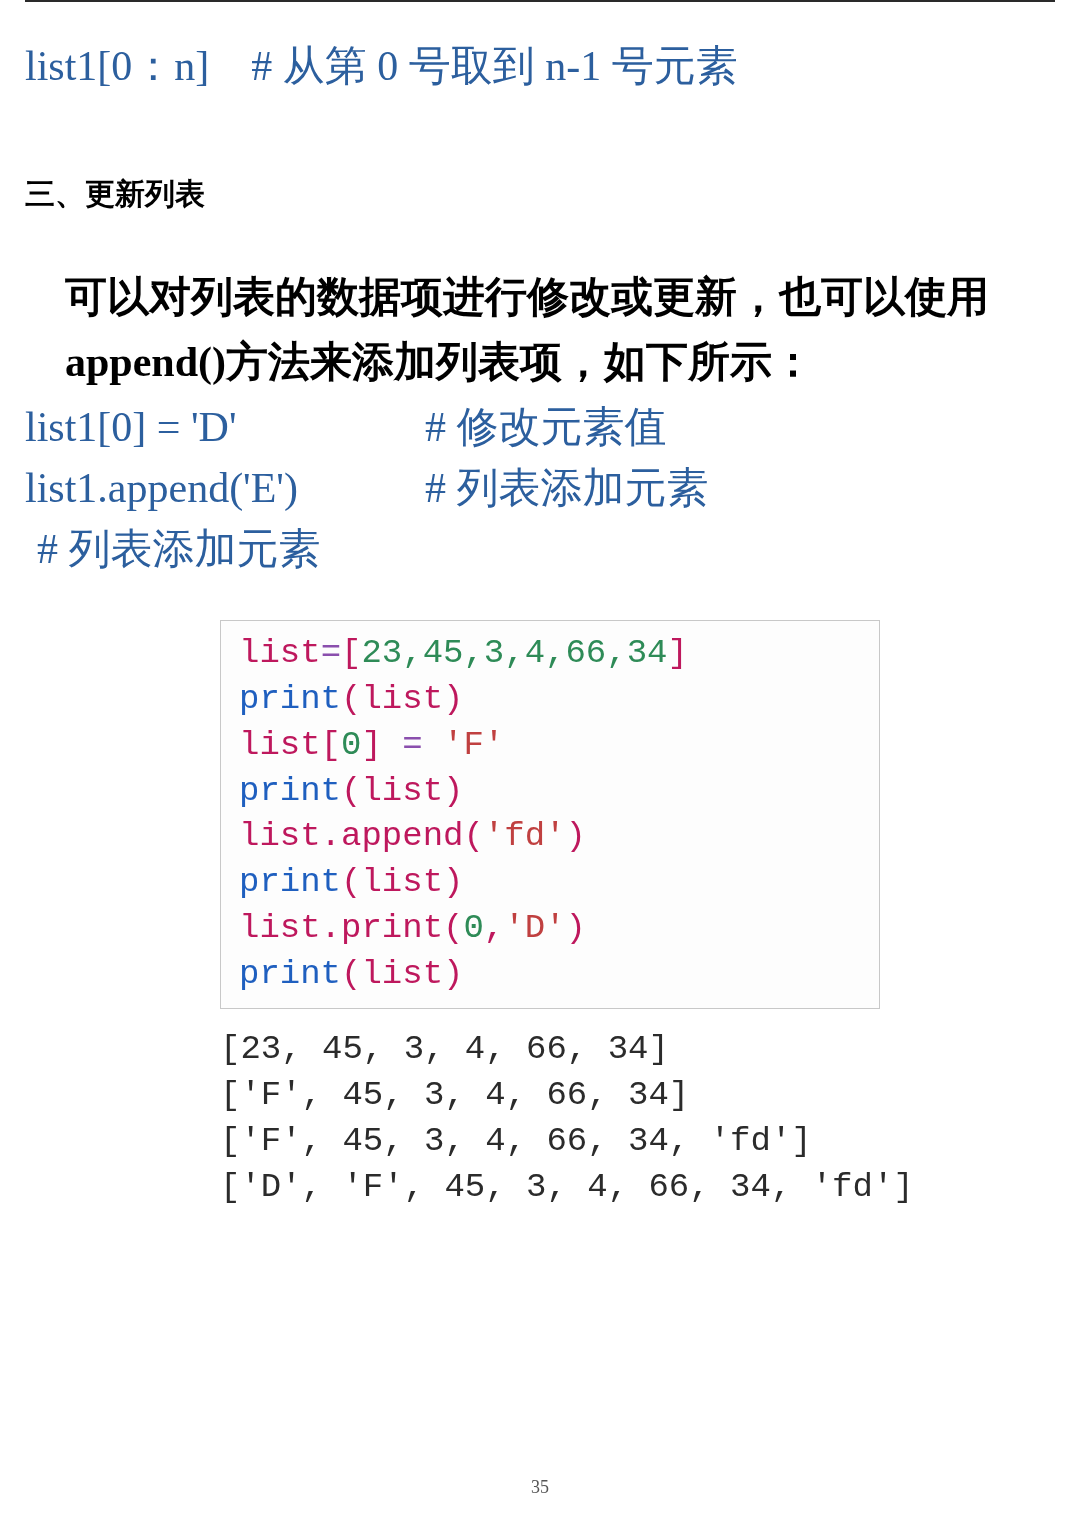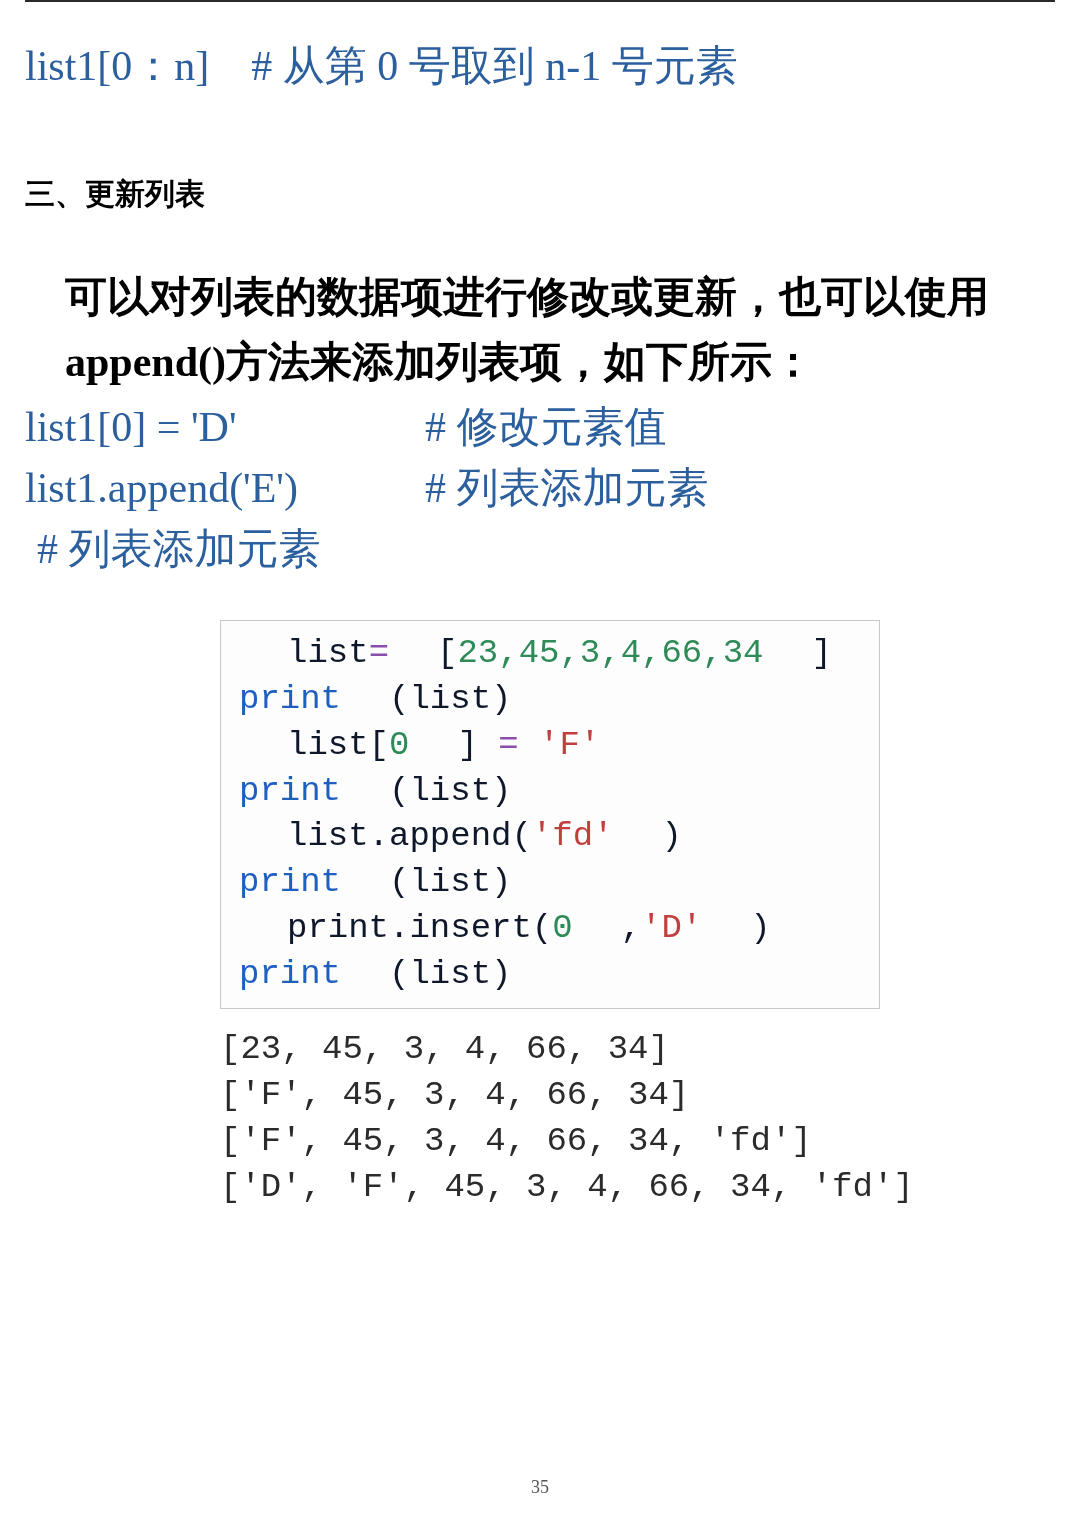--- a/index.html
+++ b/index.html
@@ -70,21 +70,21 @@
     font-size: 34px;
     line-height: 1.35;
     font-family: "SimSun", "NSimSun", "宋体", "Courier New", monospace;
     color: #333333;
     white-space: pre;
   }
   .cb-blue { color: #1f5fbf; }
   .cb-green { color: #2e8b57; }
   .cb-red { color: #c04040; }
   .cb-purple { color: #8a4fad; }
-  .cb-black { color: #0f172a; margin-left: 48px; }
+  .cb-black { color: #be185d; }
   .output-block {
     margin: 18px 0 0 195px;
     width: 750px;
     font-size: 34px;
     line-height: 1.35;
     font-family: Liberation Mono, monospace;
     color: #2b2b2b;
     white-space: pre;
   }
   .page-number {
@@ -127,21 +127,21 @@
     <span class="comment" style="margin-left:12px">#  列表添加元素</span>
   </div>
 
   <div class="code-block-wrap">
     <div class="code-block"><span class="cb-black">list</span><span class="cb-purple">=</span><span class="cb-black">[</span><span class="cb-green">23,45,3,4,66,34</span><span class="cb-black">]</span>
 <span class="cb-blue">print</span><span class="cb-black">(list)</span>
 <span class="cb-black">list[</span><span class="cb-green">0</span><span class="cb-black">] </span><span class="cb-purple">= </span><span class="cb-red">'F'</span>
 <span class="cb-blue">print</span><span class="cb-black">(list)</span>
 <span class="cb-black">list.append(</span><span class="cb-red">'fd'</span><span class="cb-black">)</span>
 <span class="cb-blue">print</span><span class="cb-black">(list)</span>
-<span class="cb-black">print.insert(</span><span class="cb-green">0</span><span class="cb-black">,</span><span class="cb-red">'D'</span><span class="cb-black">)</span>
+<span class="cb-black">list.print(</span><span class="cb-green">0</span><span class="cb-black">,</span><span class="cb-red">'D'</span><span class="cb-black">)</span>
 <span class="cb-blue">print</span><span class="cb-black">(list)</span></div>
   </div>
 
   <div class="output-block"><span>[23, 45, 3, 4, 66, 34]</span>
 <span>['F', 45, 3, 4, 66, 34]</span>
 <span>['F', 45, 3, 4, 66, 34, 'fd']</span>
 <span>['D', 'F', 45, 3, 4, 66, 34, 'fd']</span></div>
 
   <div class="page-number">35</div>
 

